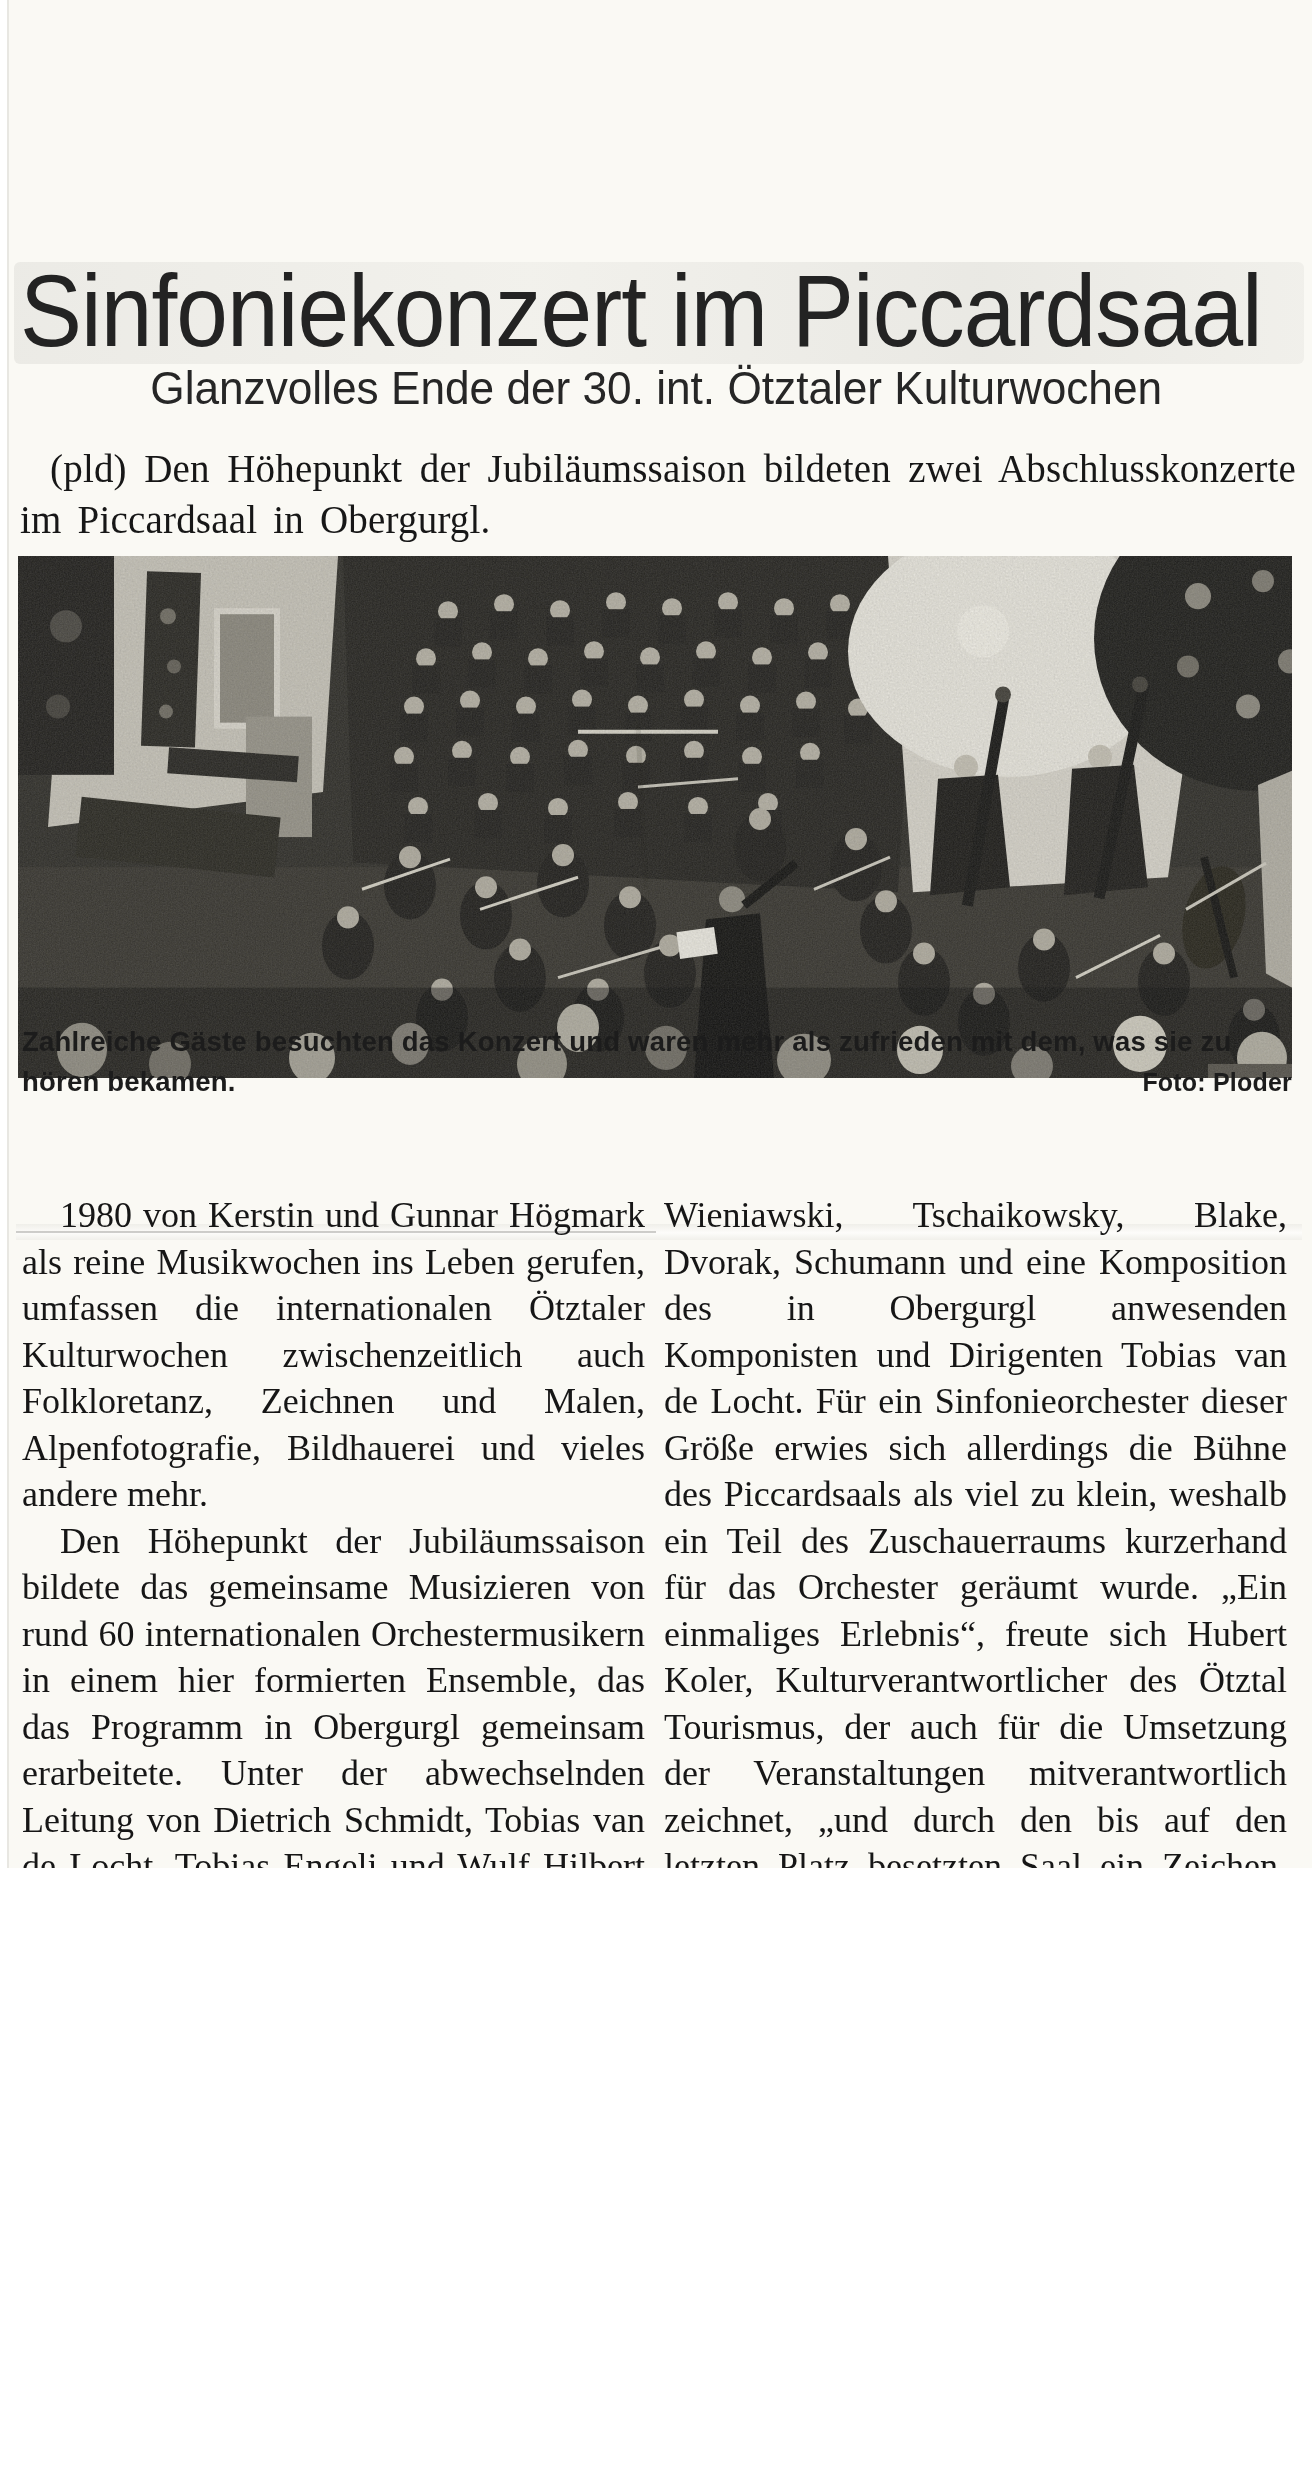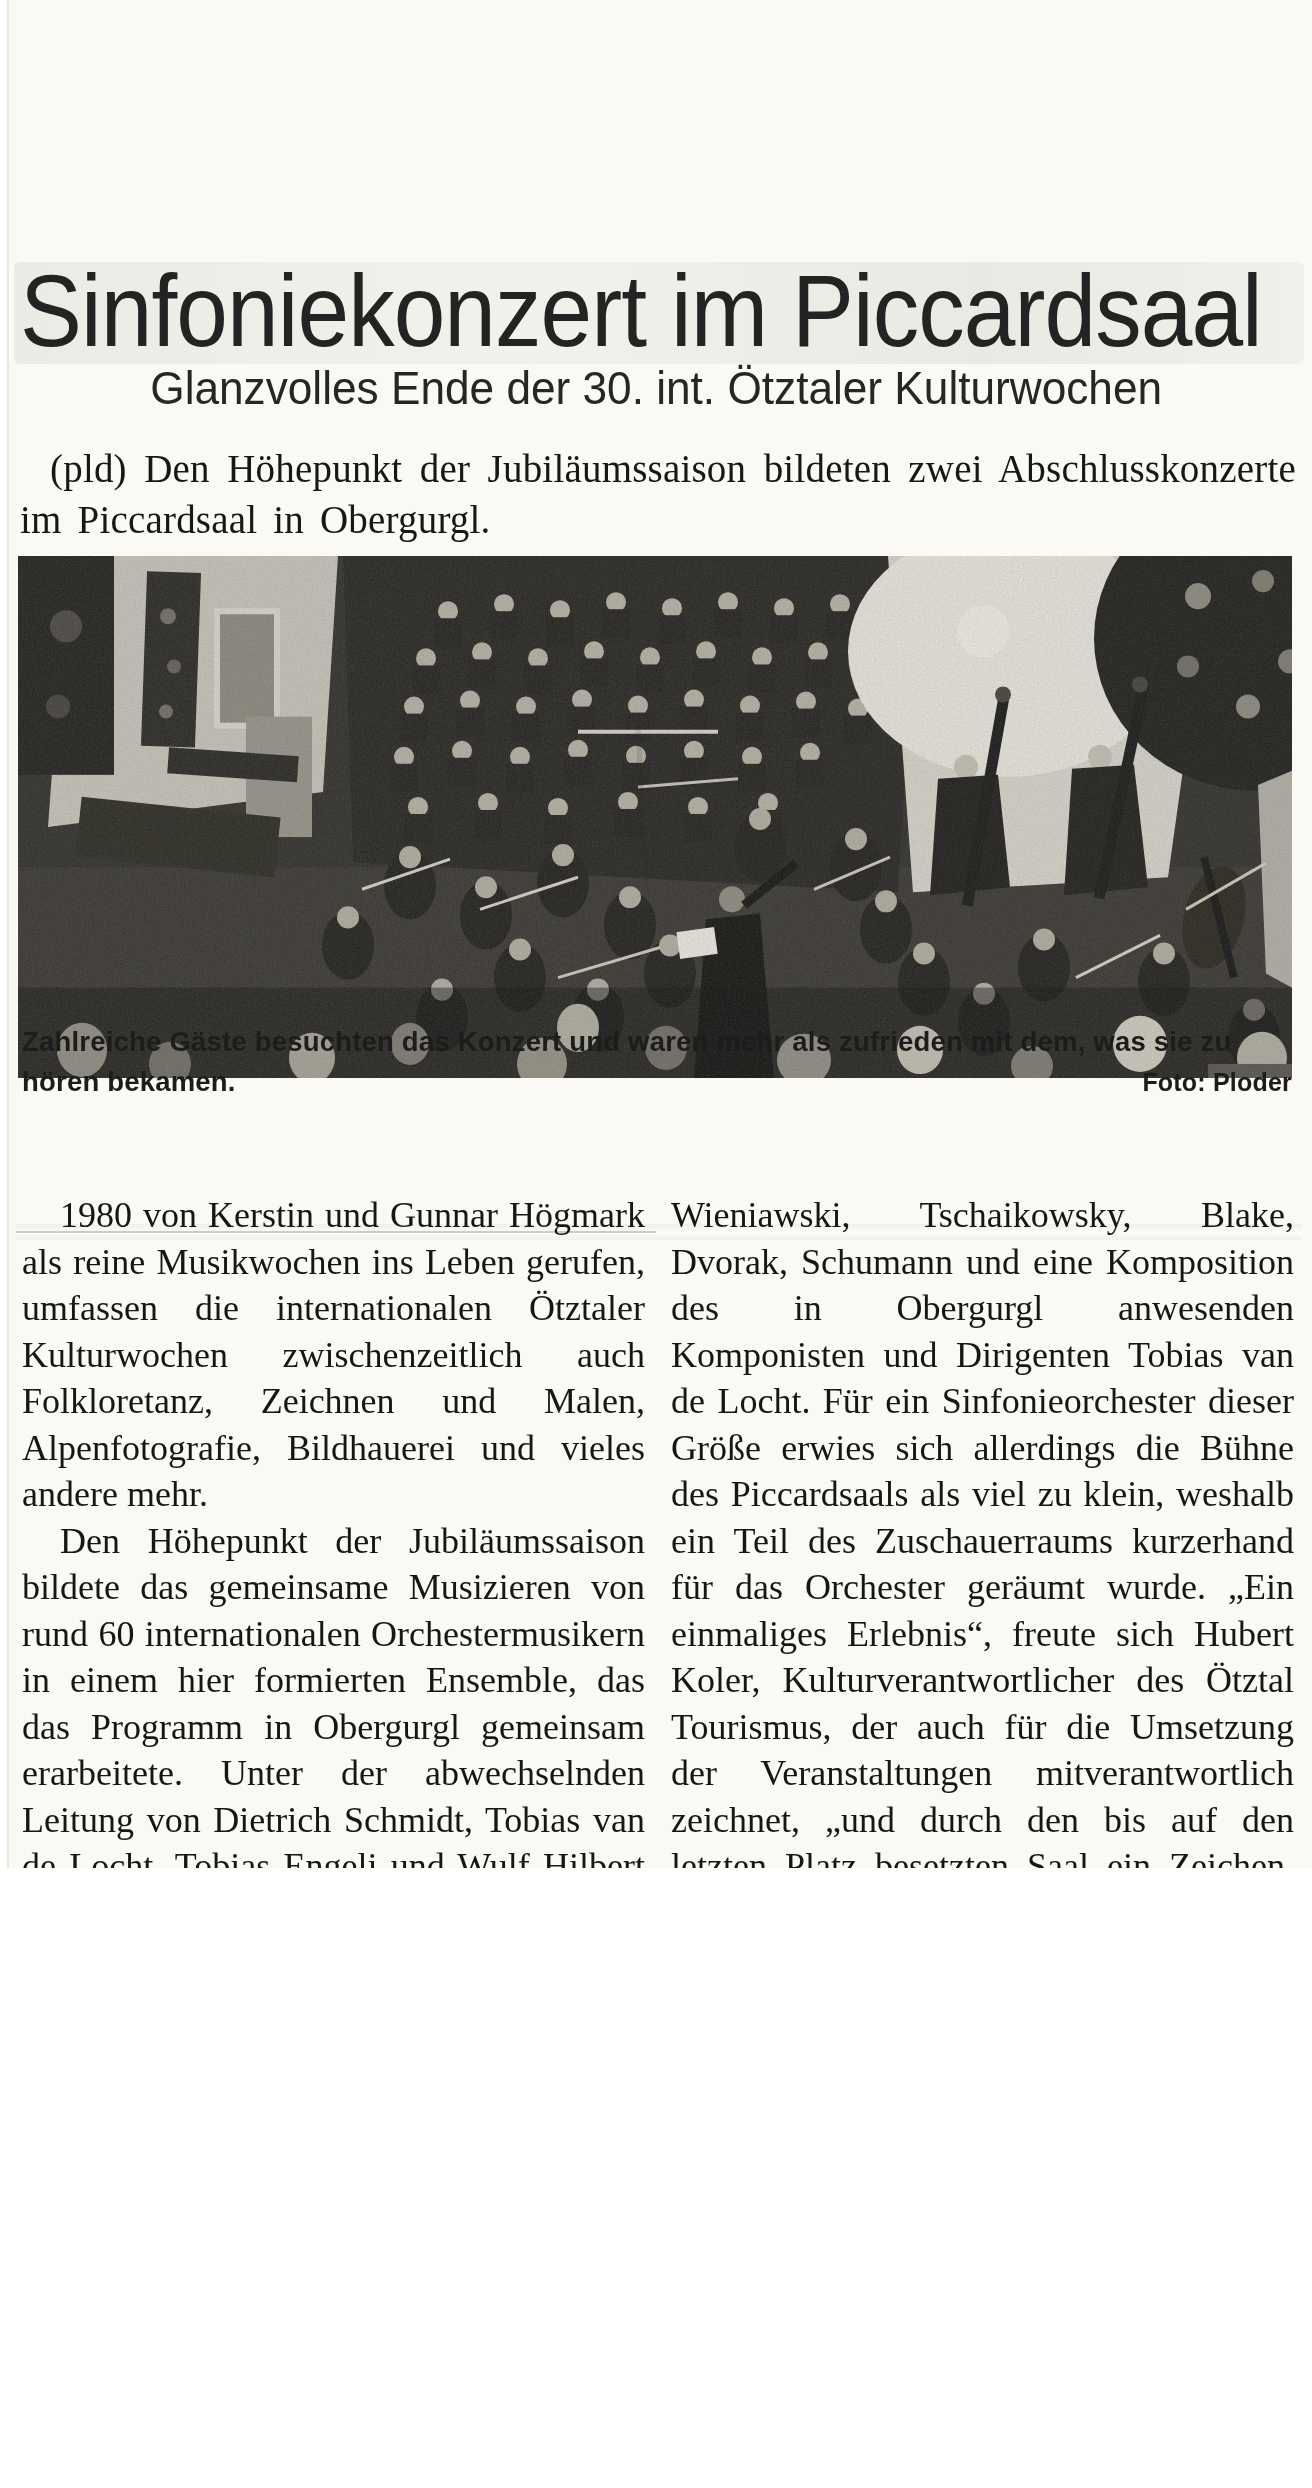--- a/index.html
+++ b/index.html
@@ -56,21 +56,21 @@
     font-weight:700;font-size:27.5px;line-height:40px;color:#1c1c1c;
     letter-spacing:0.2px;
   }
   .caption .credit{
     position:absolute;right:2px;bottom:2px;
     font-size:25px;letter-spacing:0.2px;
   }
 
   .columns{
     position:absolute;left:22px;top:1192px;width:1272px;
-    display:flex;gap:26px;
+    display:flex;gap:19px;
   }
   .col{width:623px;}
   .col p{
     margin:0;font-size:36px;line-height:46.5px;
     text-align:justify;color:#161616;
   }
   .col p.ind{text-indent:38px;}
   .dateline{
     margin:0;margin-top:18px !important;
     font-size:41px !important;line-height:48px !important;

